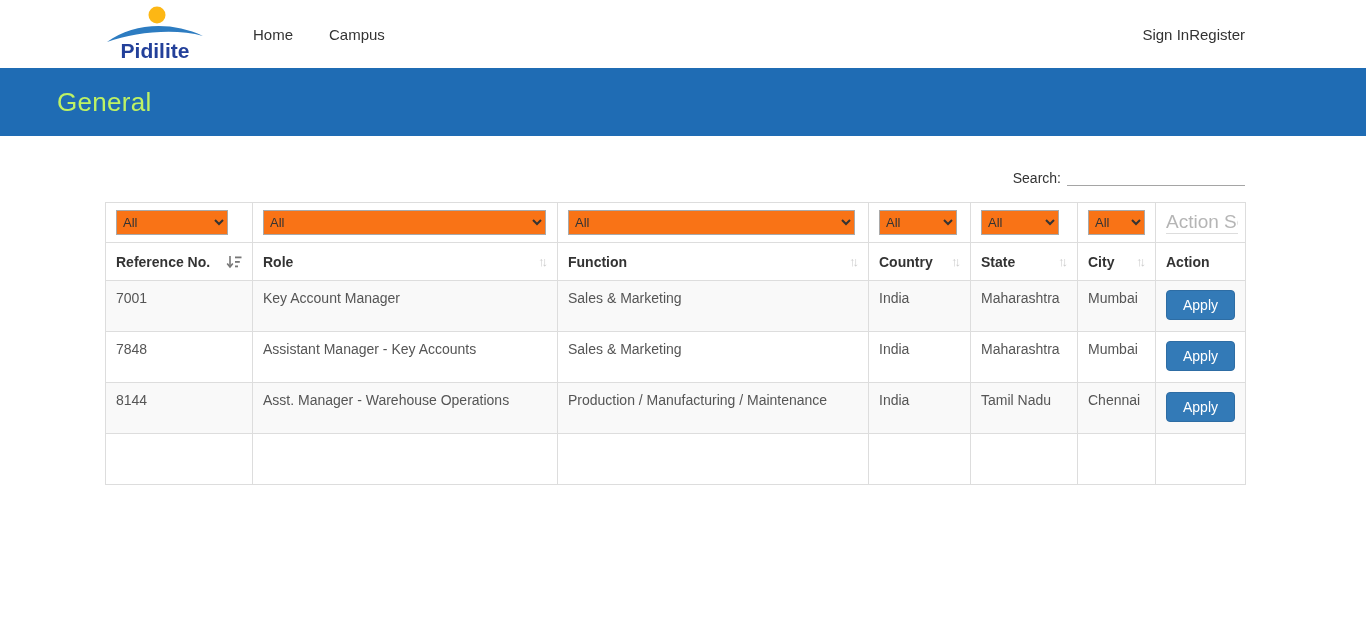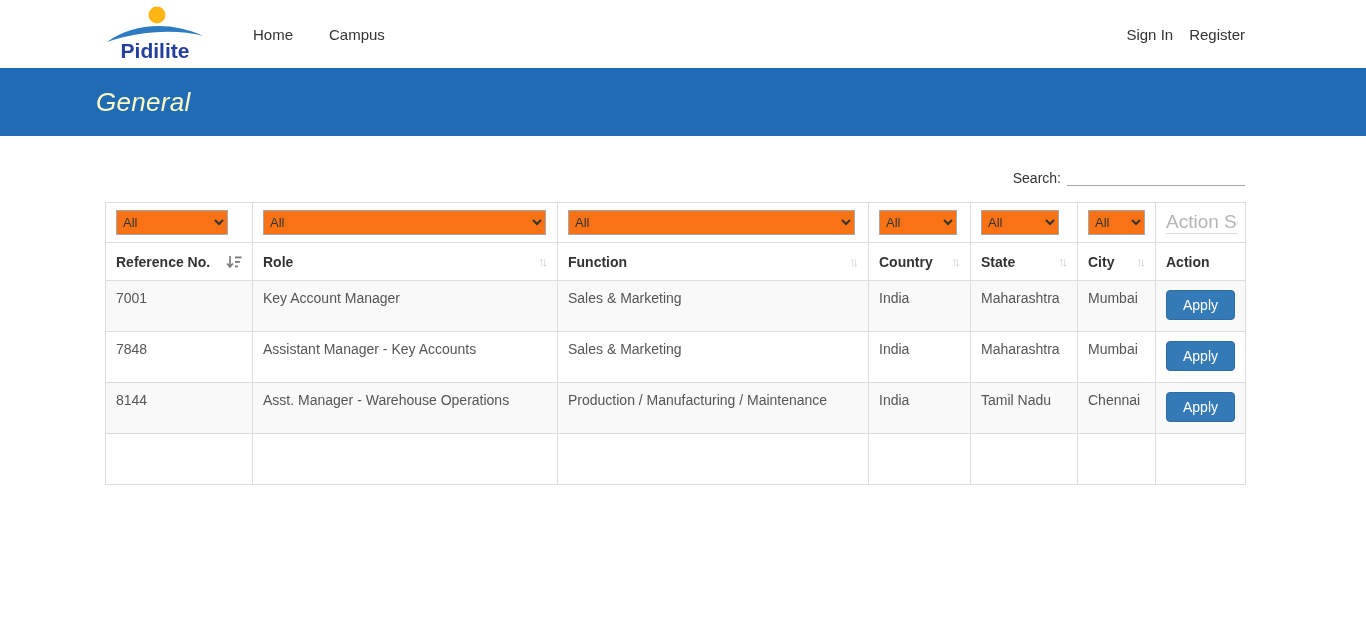--- a/index.html
+++ b/index.html
@@ -5,26 +5,26 @@
   * { margin:0; padding:0; box-sizing:border-box; }
   html,body { width:1366px; height:643px; overflow:hidden; background:#fff;
               font-family:"Liberation Sans", sans-serif; }
 
   
   .topbar { height:68px; background:#fff; display:flex; align-items:center; }
   .topbar-inner { width:1140px; margin-left:105px; display:flex; align-items:center; }
   .logo { width:100px; height:58px; cursor:pointer; }
   .main-nav { display:flex; gap:36px; margin-left:48px; }
   .main-nav a { font-size:15px; color:#333; text-decoration:none; cursor:pointer; }
-  .auth-nav { margin-left:auto; display:flex; gap:16px; }
+  .auth-nav { margin-left:auto; display:flex; gap:0; }
   .auth-nav a { font-size:15px; color:#333; text-decoration:none; cursor:pointer; }
 
   
   .banner { height:68px; background:#1f6cb4; display:flex; align-items:center; }
-  .banner-title { color:#fef9c3; font-size:26px; font-weight:400; margin-left:96px; letter-spacing:.3px;font-style:italic; }
+  .banner-title { color:#bef264; font-size:26px; font-weight:400; margin-left:57px; letter-spacing:.3px; }
 
   
   .search-row { width:1140px; margin:30px 0 10px 105px; text-align:right; height:26px; }
   .search-row label { font-size:14px; color:#333; margin-right:6px; vertical-align:bottom; }
   .search-row input { border:none; border-bottom:1px solid #a5a5a5; width:178px; height:20px;
                       font-size:14px; color:#555; outline:none; background:transparent; }
 
   
   table.jobs { width:1140px; margin-left:105px; border-collapse:collapse; table-layout:fixed;
                font-size:14px; }

